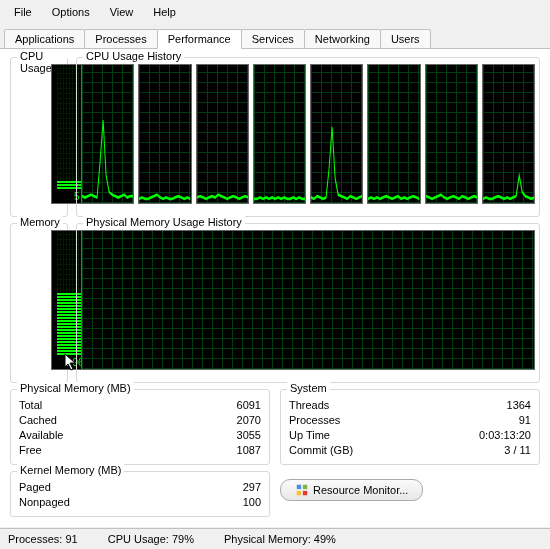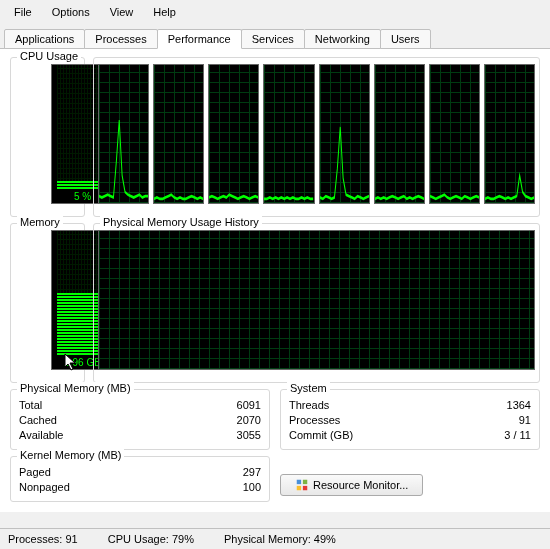--- a/index.html
+++ b/index.html
@@ -6,37 +6,37 @@
 body { width: 550px; height: 549px; background: #f0f0f0; overflow: hidden; }
 .menubar { display: flex; padding: 2px 4px; background: #f0f0f0; }
 .menubar span { padding: 4px 10px; cursor: default; }
 .tabs { display: flex; padding: 4px 4px 0 4px; border-bottom: 1px solid #c0c0c0; }
 .tab { padding: 3px 10px; border: 1px solid #c0c0c0; background: #f8f8f8; margin-right: -1px; border-radius: 2px 2px 0 0; cursor: default; position: relative; top: 1px; }
 .tab.active { background: #fff; border-bottom: 1px solid #fff; z-index: 1; }
 .content { padding: 8px 10px 4px 10px; background: #fff; }
 .row { display: flex; gap: 8px; margin-bottom: 6px; }
 .group { border: 1px solid #d8d8d8; border-radius: 3px; padding: 4px; position: relative; }
 .group-title { position: absolute; top: -8px; left: 6px; background: #fff; padding: 0 3px; font-size: 11px; }
-.meter-box { width: 75px; height: 160px; padding-left: 40px; }
+.meter-box { width: 58px; height: 160px; padding-left: 40px; }
 .history-box { flex: 1; height: 160px; }
 .meter { width: 63px; height: 140px; background: #000; border: 1px solid #666; margin: 2px auto 0 auto; position: relative; overflow: hidden; }
 .meter-fill { position: absolute; bottom: 14px; left: 5px; right: 5px; background: repeating-linear-gradient(to top, #0f0 0, #0f0 2px, #000 2px, #000 3px); }
 .meter-dash { position: absolute; top: 0; left: 5px; right: 5px; bottom: 14px; background: repeating-linear-gradient(to top, #003300 0, #003300 1px, transparent 1px, transparent 5px), repeating-linear-gradient(to right, #003300 0, #003300 1px, transparent 1px, transparent 3px); opacity: 0.5; }
 .meter-label { position: absolute; bottom: 0; left: 0; right: 0; text-align: center; color: #0f0; font-size: 10px; padding: 1px 0; }
 .history-grid { display: flex; gap: 4px; height: 140px; margin-top: 2px; }
 .hpanel { flex: 1; background: #000; border: 1px solid #666; position: relative; overflow: hidden; }
 .grid-lines { position: absolute; inset: 0; background-image: repeating-linear-gradient(to right, #0a3 0, #0a3 1px, transparent 1px, transparent 10px), repeating-linear-gradient(to top, #0a3 0, #0a3 1px, transparent 1px, transparent 10px); opacity: 0.35; }
 .hpanel svg { position: absolute; inset: 0; width: 100%; height: 100%; }
 .mem-history { height: 140px; background: #000; border: 1px solid #666; position: relative; margin-top: 2px; overflow: hidden; }
 .stats-row { display: flex; gap: 10px; }
 .stats-col { flex: 1; }
 .stats-group { border: 1px solid #d8d8d8; border-radius: 3px; padding: 8px 8px 6px 8px; margin-bottom: 6px; position: relative; text-align: center; }
 .stats-title { position: absolute; top: -8px; left: 6px; background: #fff; padding: 0 3px; }
 .stat-line { display: flex; justify-content: space-between; line-height: 15px; }
-.btn { border: 1px solid #aaa; background: linear-gradient(#fafafa,#e8e8e8); padding: 3px 14px; border-radius: 3px; display: inline-flex; align-items: center; gap: 4px; cursor: default; margin-top: 18px; }
+.btn { border: 1px solid #aaa; background: linear-gradient(#fafafa,#e8e8e8); padding: 3px 14px; border-radius: 10px; display: inline-flex; align-items: center; gap: 4px; cursor: default; margin-top: 8px; }
 .btn-icon { width: 14px; height: 14px; }
 .statusbar { display: flex; gap: 30px; padding: 4px 8px; border-top: 1px solid #c0c0c0; background: #f0f0f0; position: absolute; bottom: 0; left: 0; right: 0; text-align: right; }
 .cursor { position: absolute; left: 64px; top: 353px; width: 14px; height: 18px; z-index: 50; }
 </style>
 </head>
 <body>
 
 <div class="menubar">
   <span>File</span>
   <span>Options</span>
@@ -58,20 +58,21 @@
   <div class="row">
     <div class="group meter-box">
       <div class="group-title">CPU Usage</div>
       <div class="meter">
         <div class="meter-dash"></div>
         <div class="meter-fill" style="height:8px"></div>
         <div class="meter-label">5 %</div>
       </div>
     </div>
     <div class="group history-box">
+      <div class="group-title">CPU Usage History</div>
       <div class="history-grid" id="cpu-grid">
           <div class="hpanel">
             <div class="grid-lines"></div>
             <svg viewBox="0 0 100 100" preserveAspectRatio="none">
               <path d="M 0 95 L 5.88235294117647 96 11.76470588235294 95 17.647058823529413 94 23.52941176470588 95 29.411764705882355 96 35.294117647058826 70 41.17647058823529 40 47.05882352941176 80 52.94117647058824 92 58.82352941176471 94 64.70588235294117 95 70.58823529411765 96 76.47058823529412 95 82.35294117647058 94 88.23529411764706 96 94.11764705882352 95 100 95 " stroke="#0f0" fill="none" stroke-width="2"></path>
             </svg>
           </div>
           <div class="hpanel">
             <div class="grid-lines"></div>
             <svg viewBox="0 0 100 100" preserveAspectRatio="none">
@@ -147,20 +148,24 @@
             <span>6091</span>
           </div>
         <div class="stat-line">
             <span>Cached</span>
             <span>2070</span>
           </div>
         <div class="stat-line">
             <span>Available</span>
             <span>3055</span>
           </div>
+        <div class="stat-line">
+            <span>Free</span>
+            <span>1087</span>
+          </div>
       </div>
       <div class="stats-group">
         <div class="stats-title">Kernel Memory (MB)</div>
         <div class="stat-line">
             <span>Paged</span>
             <span>297</span>
           </div>
         <div class="stat-line">
             <span>Nonpaged</span>
             <span>100</span>
@@ -170,20 +175,24 @@
     <div class="stats-col">
       <div class="stats-group">
         <div class="stats-title">System</div>
         <div class="stat-line">
             <span>Threads</span>
             <span>1364</span>
           </div>
         <div class="stat-line">
             <span>Processes</span>
             <span>91</span>
+          </div>
+        <div class="stat-line">
+            <span>Up Time</span>
+            <span>0:03:13:20</span>
           </div>
         <div class="stat-line">
             <span>Commit (GB)</span>
             <span>3 / 11</span>
           </div>
       </div>
       <button class="btn">
         <svg class="btn-icon" viewBox="0 0 16 16">
             <rect x="2" y="2" width="5" height="5" fill="#4a90d9"></rect>
             <rect x="9" y="2" width="5" height="5" fill="#7cb342"></rect>

